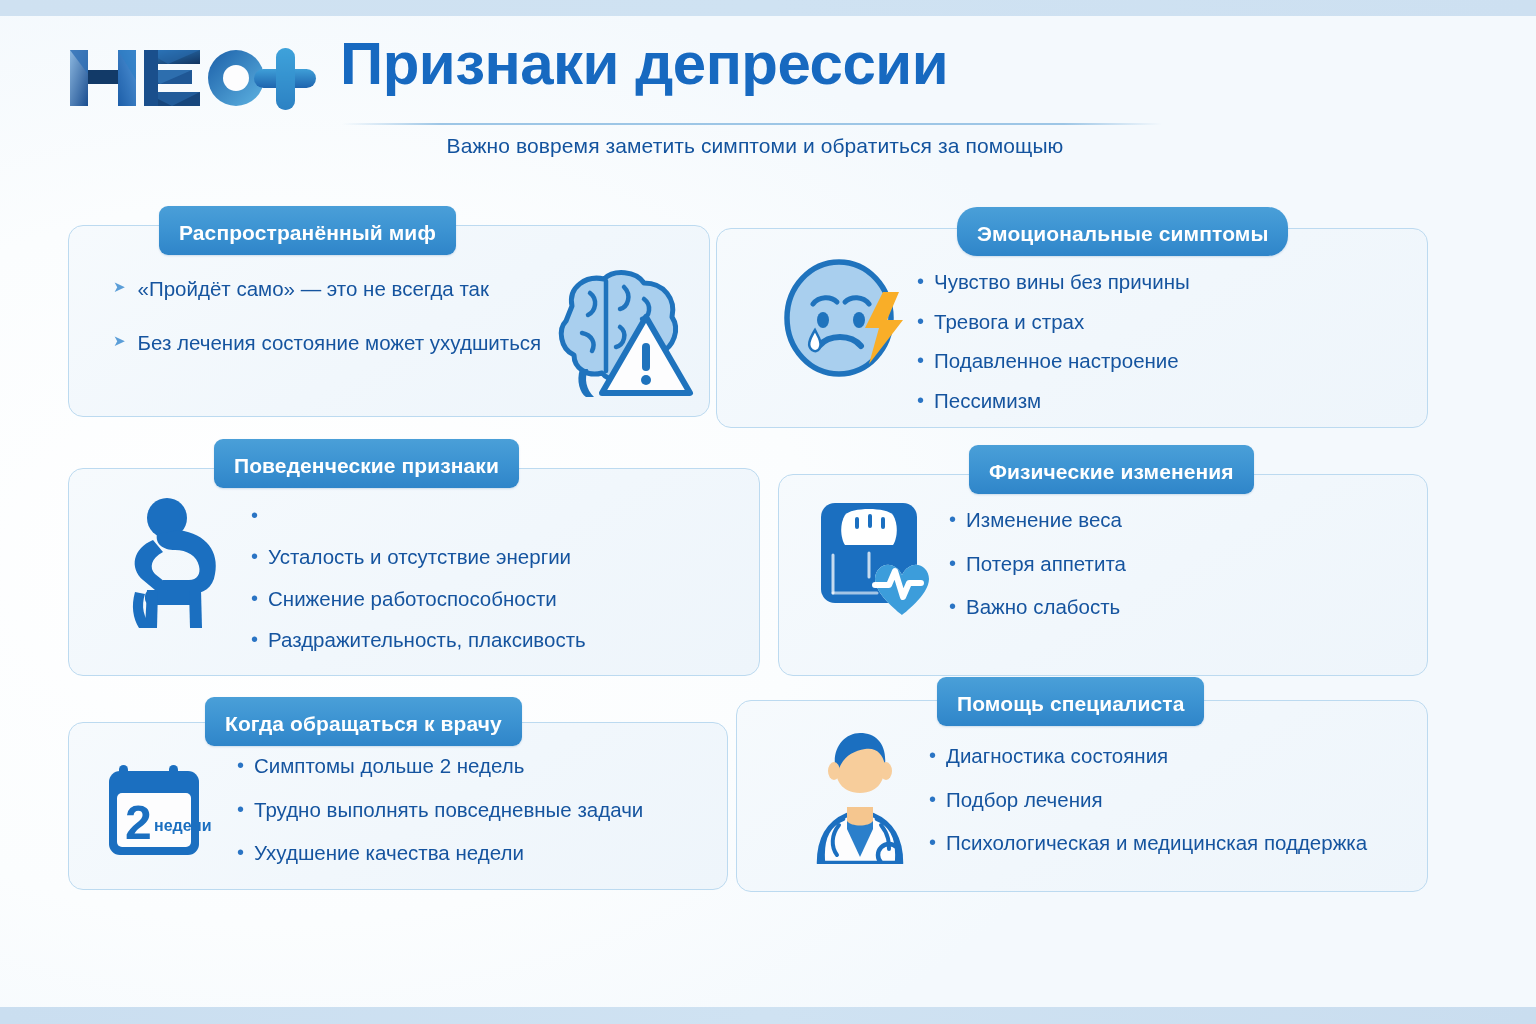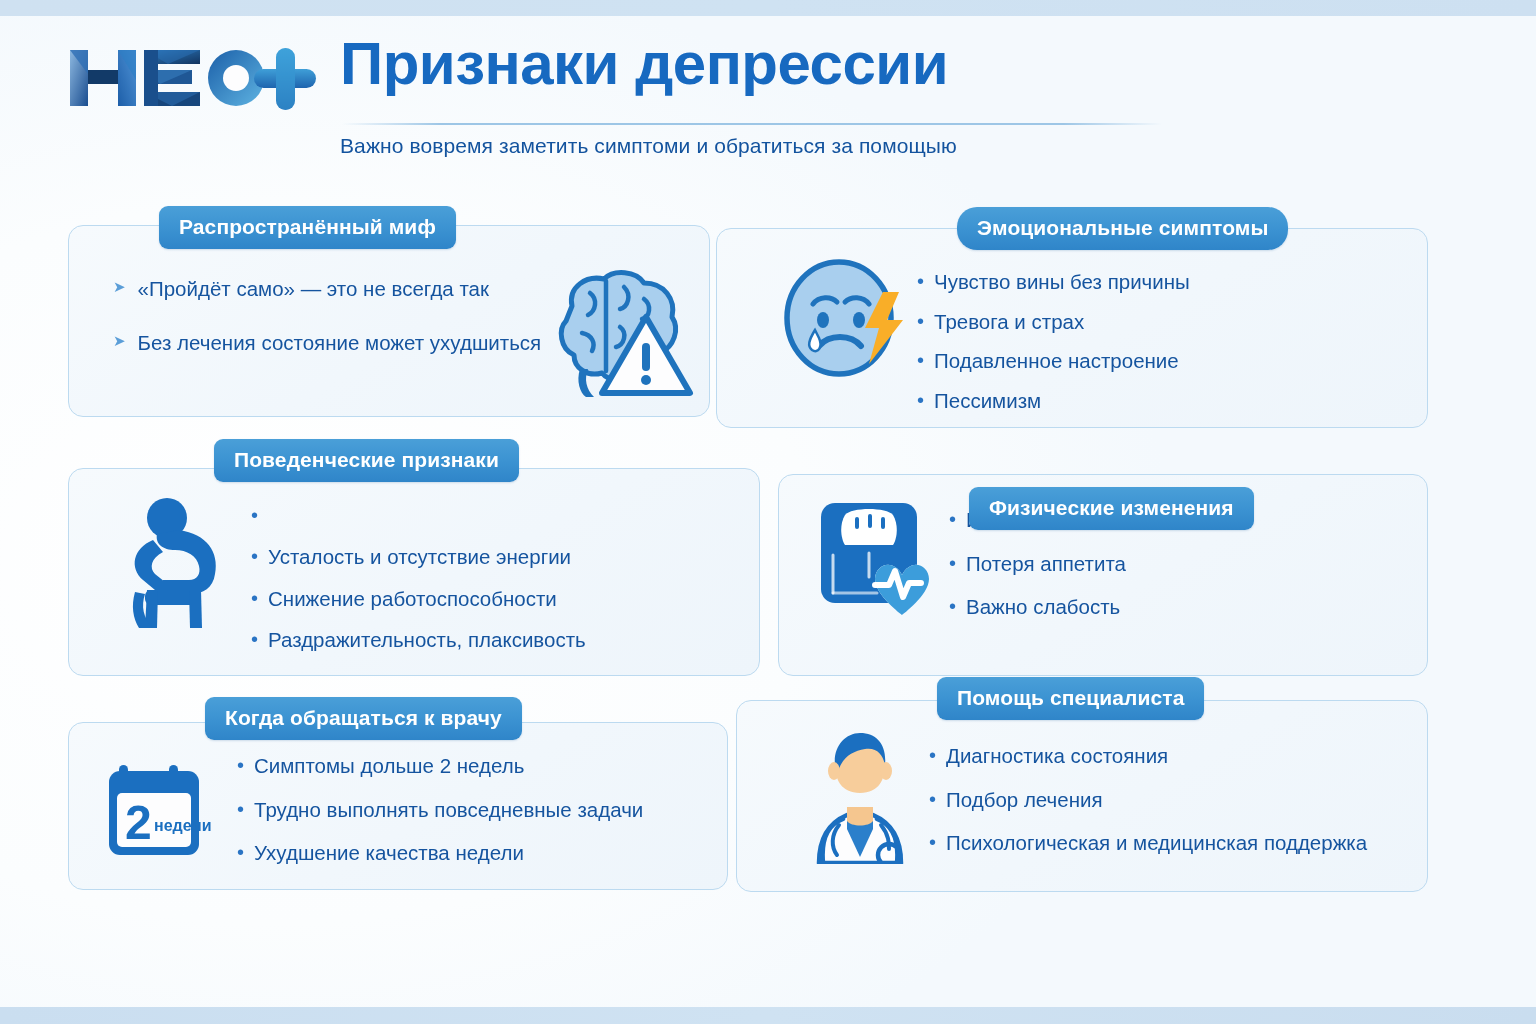--- a/index.html
+++ b/index.html
@@ -33,36 +33,36 @@
     font-size:60px; font-weight:bold; color:#1769c0;
     letter-spacing:-0.5px;
     line-height:1.0;
   }
   .title-rule {
     position:absolute; left:342px; top:107px; width:820px; height:2px;
     background:linear-gradient(90deg, rgba(170,205,235,0) 0%, #9dc6e6 12%, #9dc6e6 88%, rgba(170,205,235,0) 100%);
   }
   .subtitle {
     position:absolute; left:340px; top:118px; width:830px;
-    text-align:left;
+    text-align:center;
     font-size:21px; color:#13539e;
     letter-spacing:0.1px;
   }
 
   
   .card {
     position:absolute;
     background:linear-gradient(150deg,#f6fafd 0%, #f1f7fc 55%, #eef5fb 100%);
     border:1.5px solid #bcdaf0;
     border-radius:15px;
   }
   .badge {
     position:absolute;
     display:inline-block;
-    padding:9px 20px 10px 20px;
+    padding:15px 20px 10px 20px;
     background:linear-gradient(180deg,#4a9fd8 0%, #3c93d2 50%, #2f85c9 100%);
     color:#ffffff;
     font-size:21px; font-weight:bold;
     border-radius:9px;
     white-space:nowrap;
     box-shadow:0 1px 2px rgba(30,90,150,.18);
     letter-spacing:0.1px;
   }
   .list { position:absolute; }
   .li {
@@ -270,21 +270,21 @@
       </div>
       <div class="li" style="margin-bottom:18px;">
         <span class="dot">•</span>
         <span>Потеря аппетита</span>
       </div>
       <div class="li">
         <span class="dot">•</span>
         <span>Важно слабость</span>
       </div>
     </div>
-    <div class="badge" style="left:190px; top:-30px;margin-top:42px;">Физические изменения</div>
+    <div class="badge" style="left:190px; top:-30px;">Физические изменения</div>
   </div>
 
   <div class="card" style="left:68px; top:722px; width:660px; height:168px;">
     <div class="icon" style="left:38px; top:32px;">
       <svg width="110" height="110" viewBox="0 0 110 110">
         <rect x="12" y="10" width="9" height="22" rx="4.5" fill="#1b6fc0"></rect>
         <rect x="62" y="10" width="9" height="22" rx="4.5" fill="#1b6fc0"></rect>
         <rect x="2" y="16" width="90" height="84" rx="11" fill="#1b6fc0"></rect>
         <rect x="10" y="38" width="74" height="54" rx="5" fill="#fdfdfe"></rect>
         <text x="18" y="84" font-family="Liberation Sans, sans-serif" font-size="48" font-weight="bold" fill="#1b6fc0">2</text>

